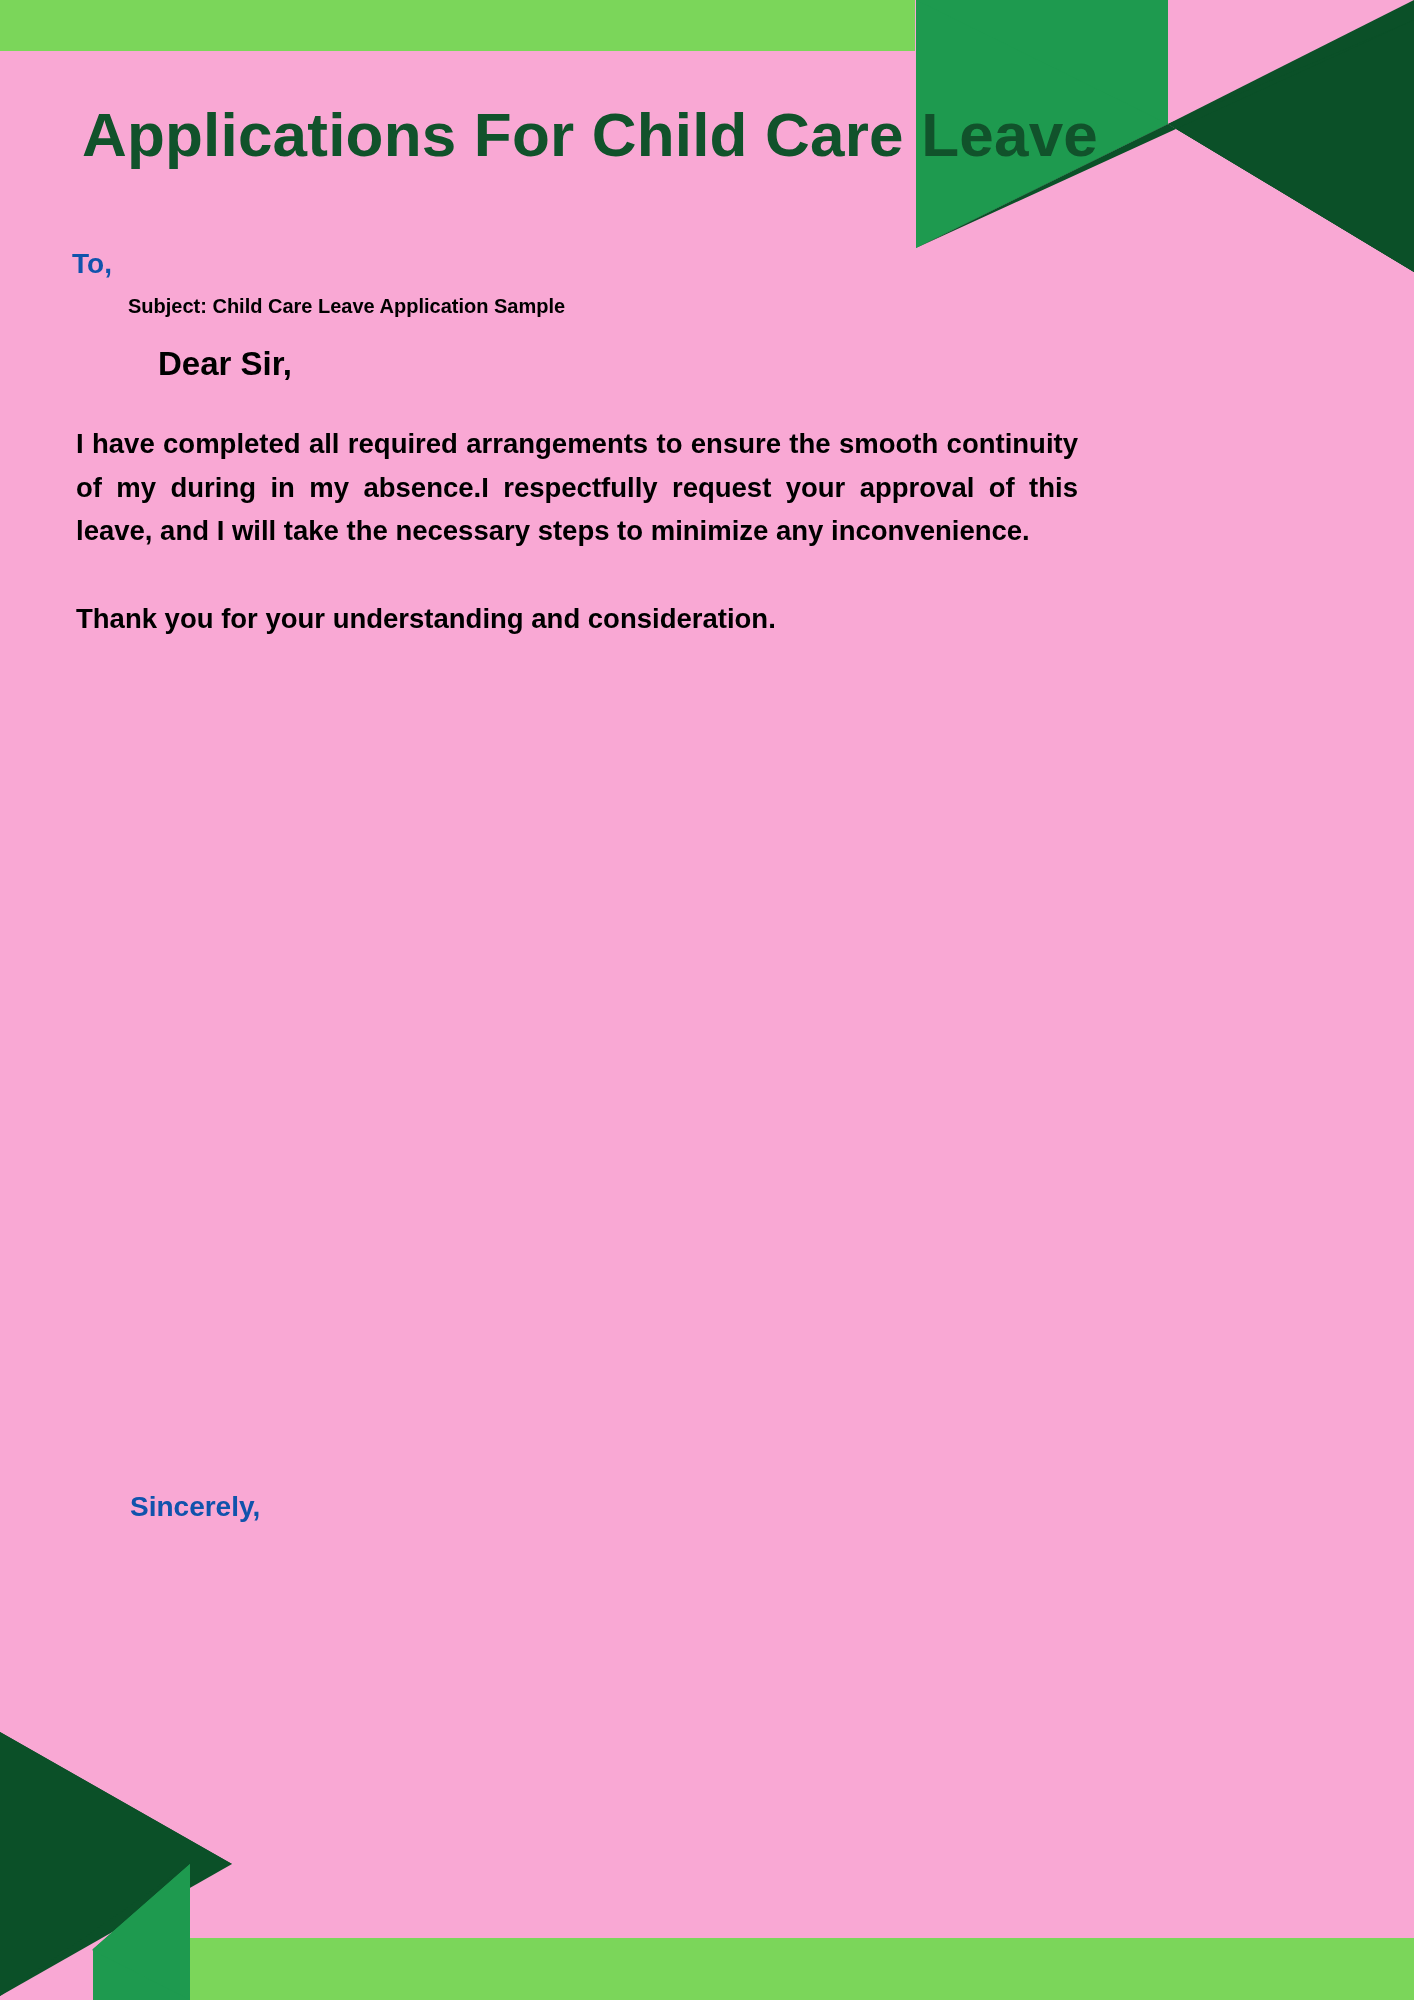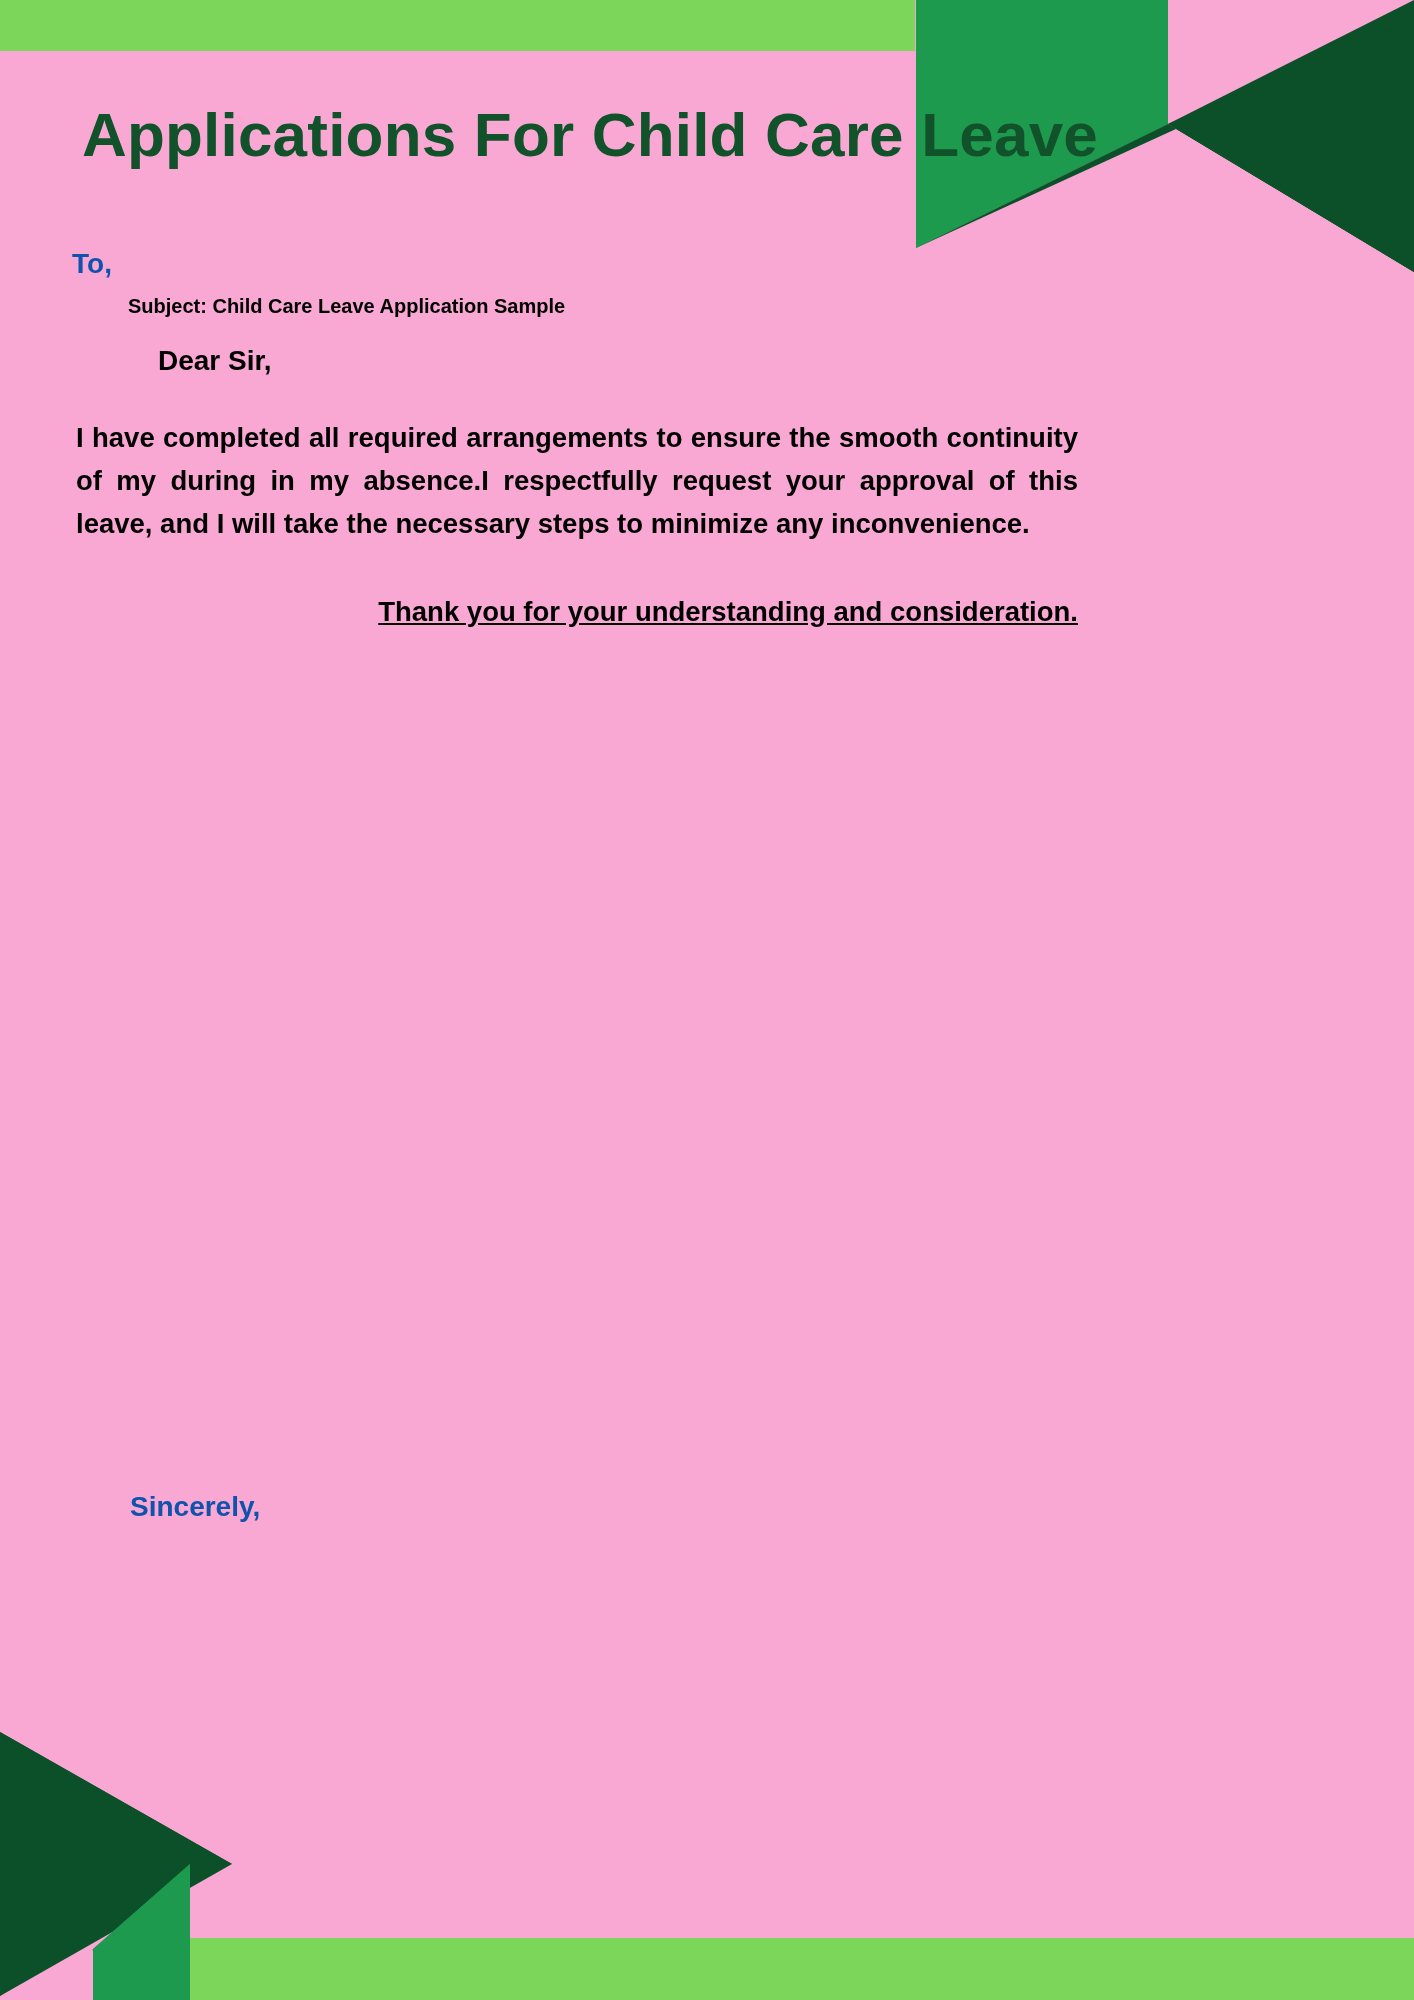--- a/index.html
+++ b/index.html
@@ -72,21 +72,21 @@
     padding-left: 128px;
     font-size: 20px;
     font-weight: bold;
     color: #000000;
     line-height: 1.35;
   }
 
   .line-salutation {
     margin: 0 0 36px 0;
     padding-left: 158px;
-    font-size: 28px;
+    font-size: 33px;
     font-weight: bold;
     color: #000000;
     line-height: 1.35;
   }
 
   .body-block {
     padding-left: 76px;
     padding-right: 336px;
   }
 
@@ -96,22 +96,21 @@
     line-height: 1.58;
     font-weight: bold;
     color: #000000;
     text-align: justify;
     text-justify: inter-word;
   }
   .para.last {
     margin-bottom: 0;
   }
   .para.nojustify {
-    text-align: right;
-    text-decoration: underline;
+    text-align: left;
   }
 
   .signoff {
     position: absolute;
     left: 130px;
     top: 1488px;
     font-size: 28px;
     font-weight: bold;
     color: #1053AC;
     line-height: 1.35;

